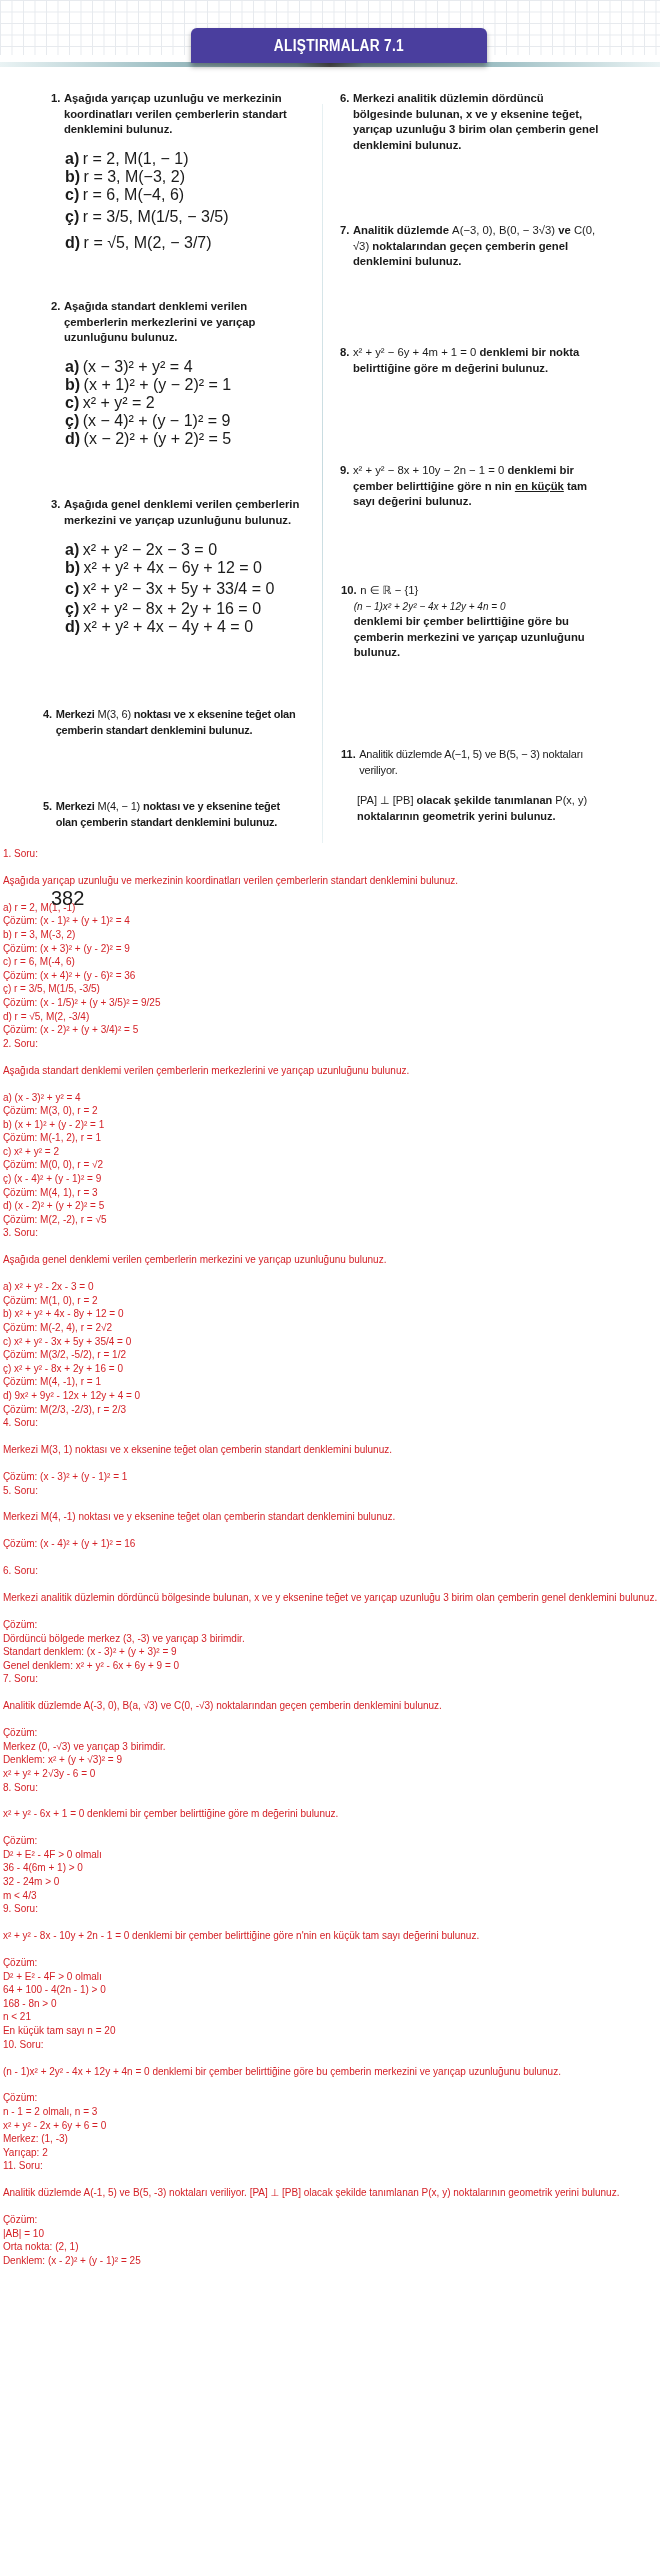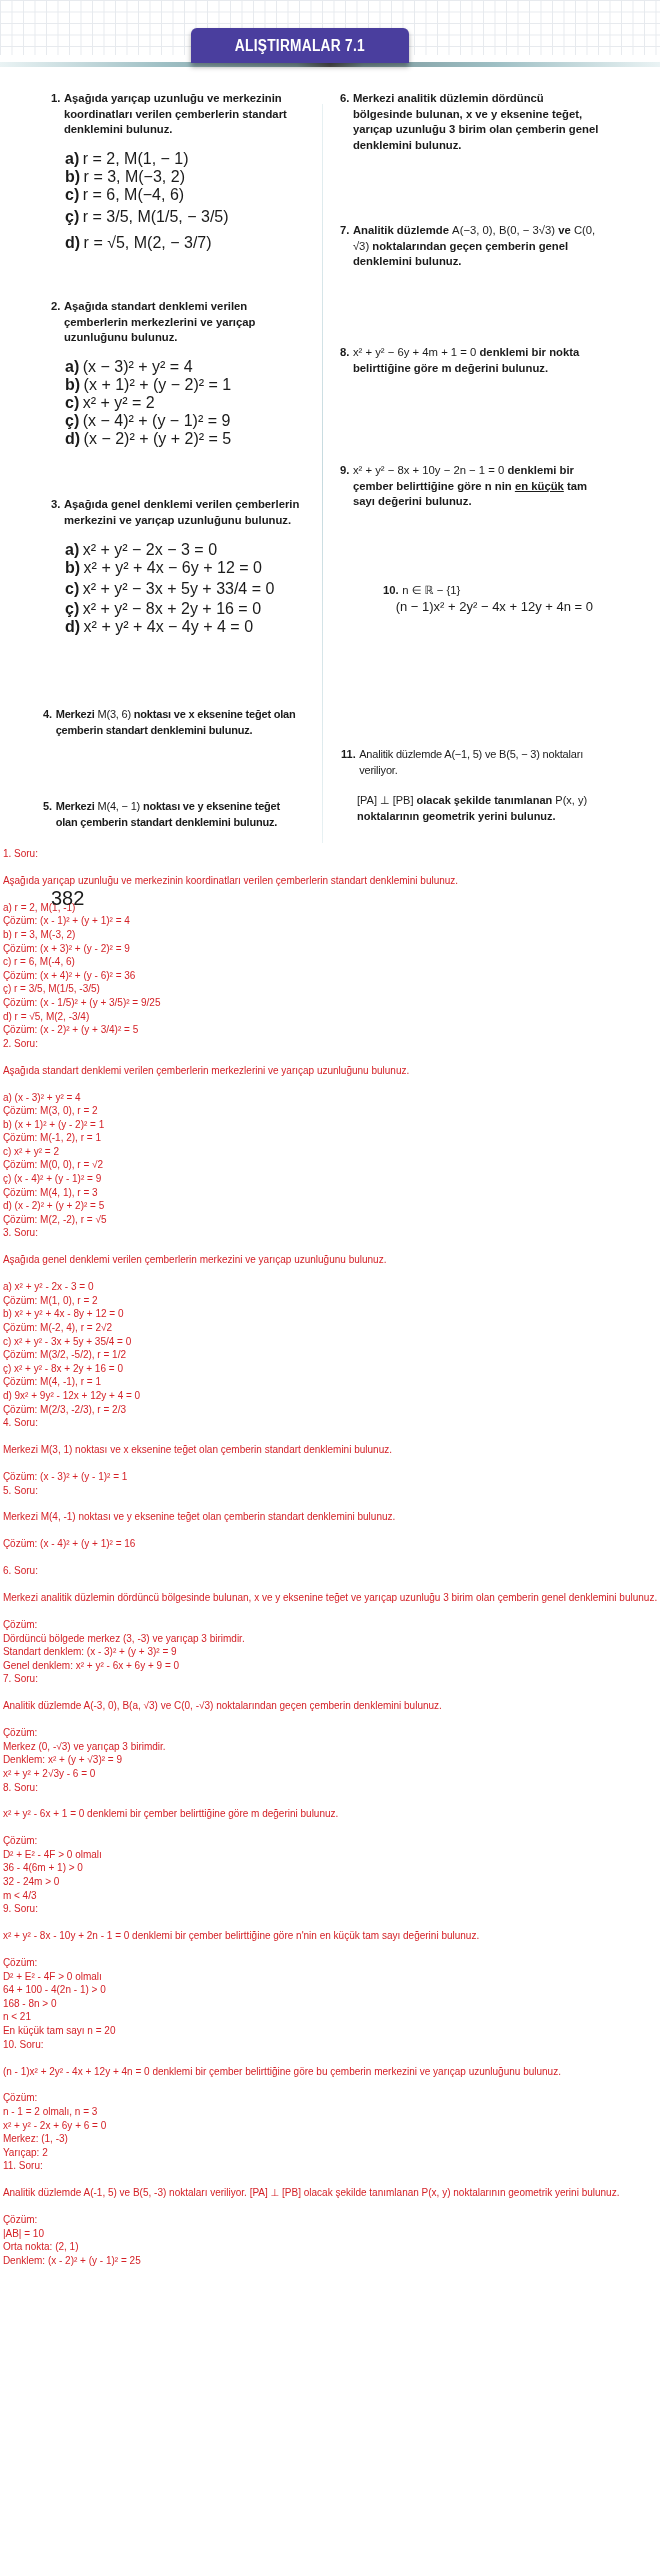--- a/index.html
+++ b/index.html
@@ -13,21 +13,21 @@
     background-image:
       linear-gradient(to right, #e6eaee 0.6px, transparent 0.6px),
       linear-gradient(to bottom, #e6eaee 0.6px, transparent 0.6px);
     background-size: 11.5px 11.5px;
   }
   .teal-band {
     position: absolute; left: 0; top: 62px; width: 660px; height: 4.6px;
     background: linear-gradient(to right, #eaf3f4 0%, #9ebfc4 25%, #7e9a9e 45%, #555 50%, #7e9a9e 55%, #9ebfc4 75%, #eaf3f4 100%);
   }
   .title-tab {
-    position: absolute; left: 191px; top: 28px; width: 218px; height: 35px;
+    position: absolute; left: 191px; top: 28px; width: 296px; height: 35px;
     background: #4a3e9e; border-radius: 5.8px 5.8px 0 0;
     box-shadow: 0 3.5px 5.8px rgba(0,0,0,0.35);
     display: flex; align-items: center; justify-content: center;
   }
   .title-tab span {
     color: #ffffff; font-weight: bold; font-size: 15.6px; letter-spacing: 0.3px;
     transform: scaleX(0.88); display: inline-block;
   }
   .divider {
     position: absolute; left: 322px; top: 104px; width: 1.2px; height: 739px;
@@ -46,28 +46,28 @@
 
   #q1 { left: 51px; top: 91px; width: 254px; }
   #q2 { left: 51px; top: 299px; width: 254px; }
   #q3 { left: 51px; top: 497px; width: 254px; }
   #q4 { left: 43px; top: 707px; width: 254px; }
   #q5 { left: 43px; top: 799px; width: 254px; }
   #q6 { left: 340px; top: 91px; width: 260px; }
   #q7 { left: 340px; top: 223px; width: 260px; }
   #q8 { left: 340px; top: 345px; width: 260px; }
   #q9 { left: 340px; top: 463px; width: 260px; }
-  #q10 { left: 341px; top: 583px; width: 260px; margin-left: 42px; }
+  #q10 { left: 341px; top: 583px; width: 260px; }
   #q11 { left: 191px; top: 747px; width: 260px; left: 341px; }
   #q4 .qtext, #q5 .qtext, #q11 .qtext { letter-spacing: -0.2px; }
   #q4, #q5, #q11 { font-size: 11px; }
   #q11 .qhead { font-weight: normal; }
   #q11 .sub { margin-top: 15px; margin-left: 16px; }
   #q11 .sub b { font-weight: bold; }
-  #q10 .eq { margin-left: 12.7px; font-size: 13px; }
+  #q10 .eq { margin-left: 12.7px; font-size: 10px; font-style: italic; }
   #q10 .tail { margin-left: 12.7px; font-weight: bold; }
 
   
   .solutions {
     position: absolute; left: 0; top: 847px; width: 660px;
     color: #d42127; font-size: 10px; line-height: 13.6px;
     padding-left: 2.9px;
   }
   .solutions .heading { }
   .solutions .prompt { margin: 13.3px 0 13.3px 0; }
@@ -194,20 +194,21 @@
       </span>
     </div>
   </div>
 
   <div class="q" id="q10">
     <div class="qhead">
       <span class="qnum">10.</span>
       <span class="qtext math">n ∈ ℝ − {1}</span>
     </div>
     <div class="eq">(n − 1)x² + 2y² − 4x + 12y + 4n = 0</div>
+    <div class="tail">denklemi bir çember belirttiğine göre bu çemberin merkezini ve yarıçap uzunluğunu bulunuz.</div>
   </div>
 
   <div class="q" id="q11">
     <div class="qhead">
       <span class="qnum">11.</span>
       <span class="qtext">
         <span>Analitik düzlemde</span>
         <span>A(−1, 5)</span>
         <span>ve</span>
         <span>B(5, − 3)</span>

